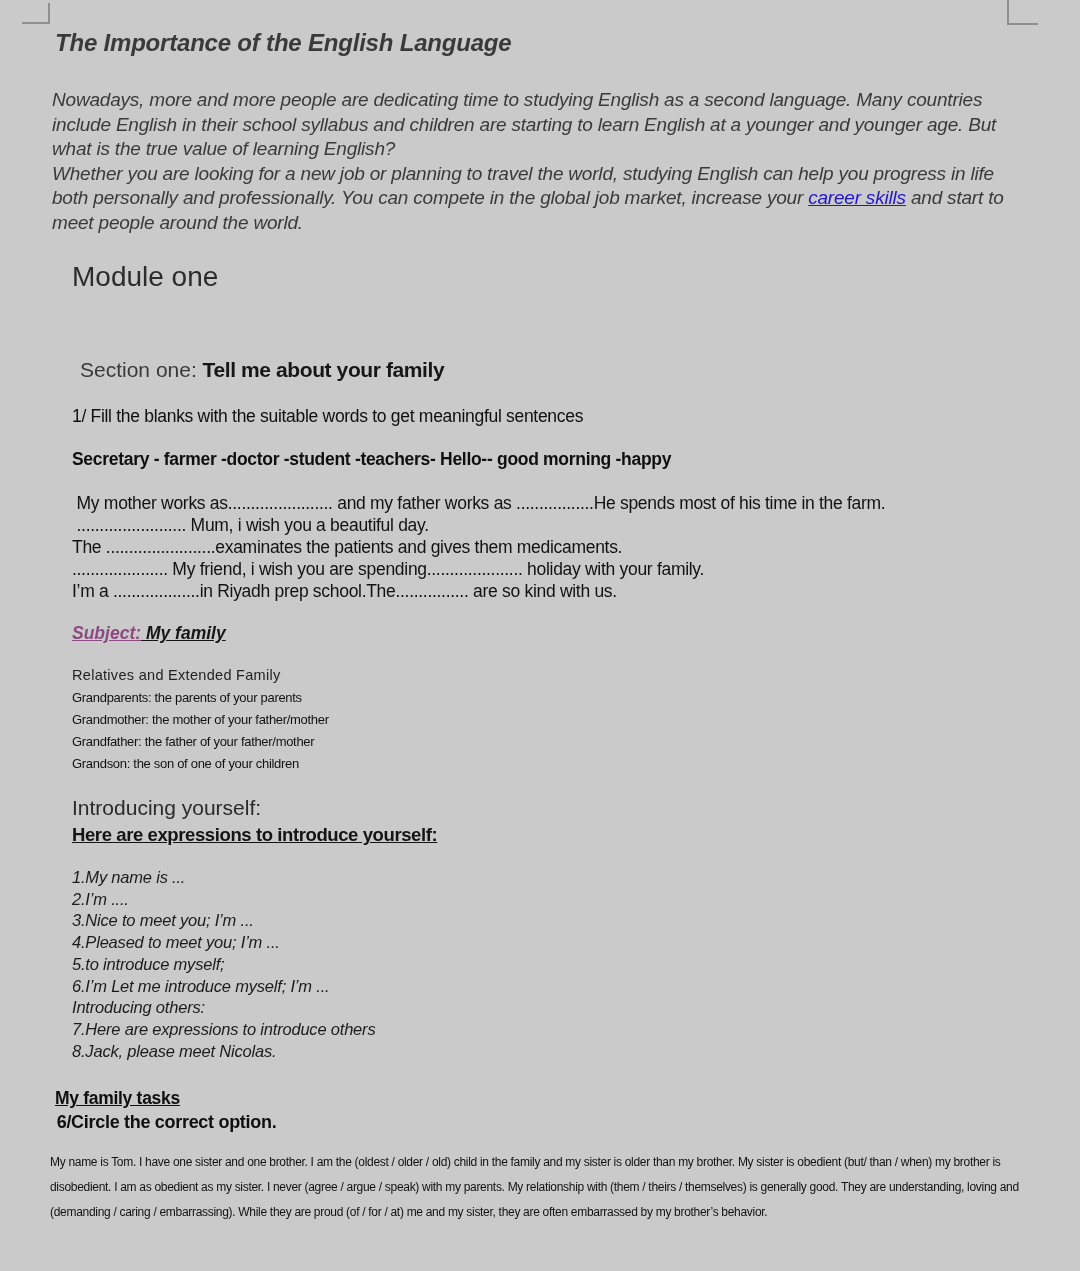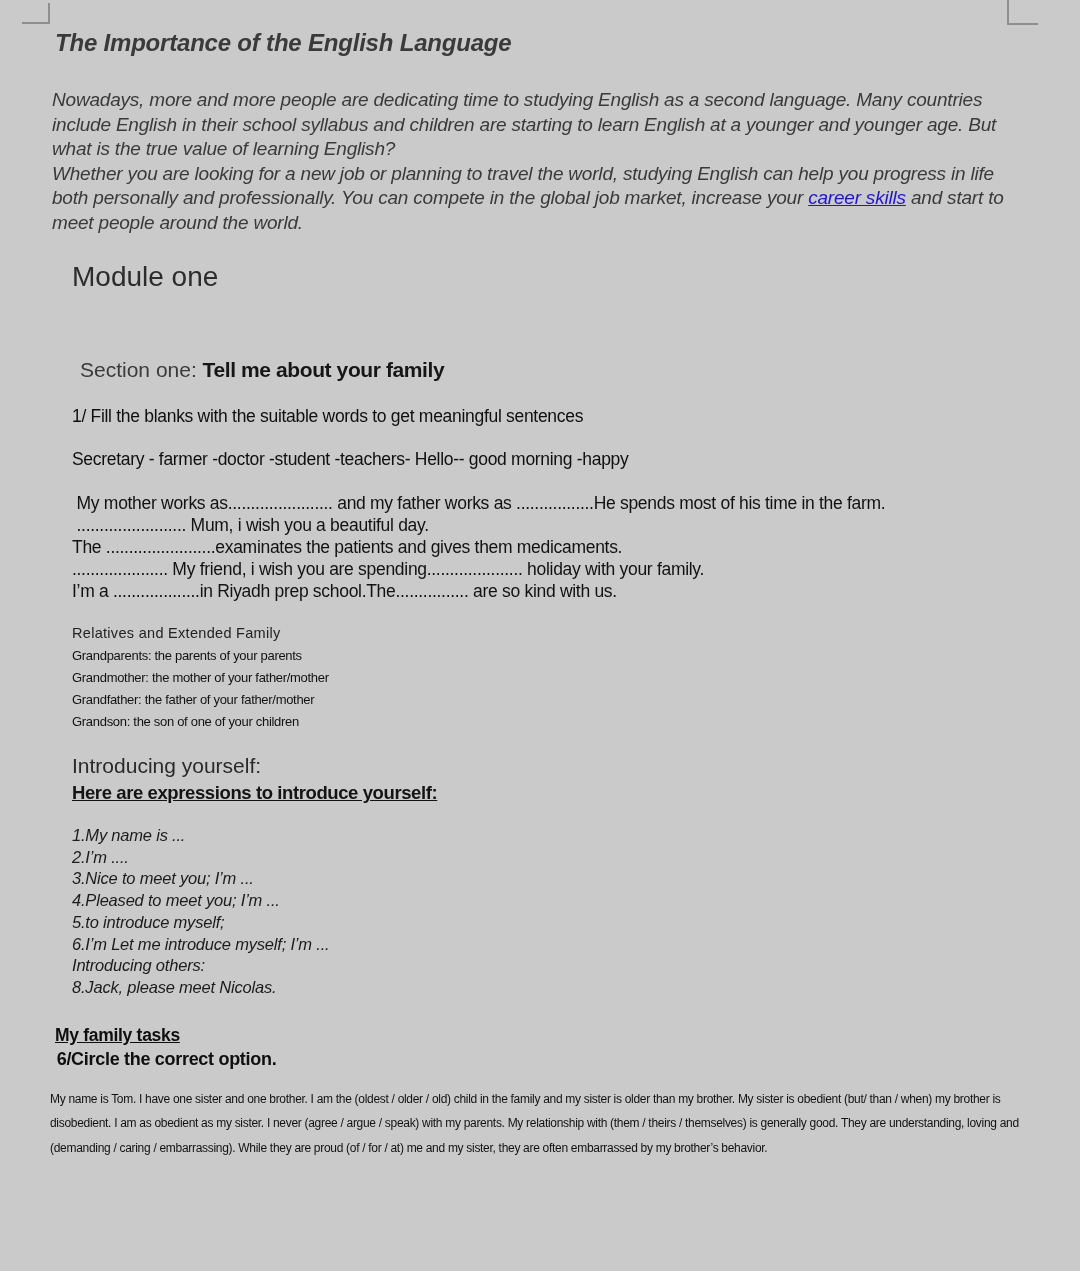--- a/index.html
+++ b/index.html
@@ -70,21 +70,21 @@
 
   .ex-instruction {
     margin: 22px 0 0 72px;
     font-size: 17.5px; line-height: 22px;
     font-weight: 400; color: #0f0f0f;
     letter-spacing: -0.3px;
   }
   .word-bank {
     margin: 21px 0 0 72px;
     font-size: 17.5px; line-height: 22px;
-    font-weight: 400; color: #0f0f0f;
+    font-weight: 700; color: #0f0f0f;
     letter-spacing: -0.3px;
   }
   .fill-lines { margin: 22px 0 0 72px; }
   .fill-line {
     font-size: 17.5px; line-height: 22px;
     font-weight: 400; color: #121212;
     white-space: pre-wrap;
     letter-spacing: -0.3px;
   }
 
@@ -175,20 +175,21 @@
   <div class="word-bank">Secretary - farmer -doctor -student -teachers- Hello-- good morning -happy</div>
 
   <div class="fill-lines">
     <div class="fill-line"> My mother works as....................... and my father works as .................He spends most of his time in the farm.</div>
     <div class="fill-line"> ........................ Mum, i wish you a beautiful day.</div>
     <div class="fill-line">The ........................examinates the patients and gives them medicaments.</div>
     <div class="fill-line">..................... My friend, i wish you are spending..................... holiday with your family.</div>
     <div class="fill-line">I’m a ...................in Riyadh prep school.The................ are so kind with us.</div>
   </div>
 
+  <div class="subject-line"><span class="subject-label">Subject:</span><span class="subject-value"> My family</span></div>
 
   <div class="relatives-heading">Relatives and Extended Family</div>
 
   <div class="relatives-items">
     <div class="relatives-item">Grandparents: the parents of your parents</div>
     <div class="relatives-item">Grandmother: the mother of your father/mother</div>
     <div class="relatives-item">Grandfather: the father of your father/mother</div>
     <div class="relatives-item">Grandson: the son of one of your children</div>
   </div>
 
@@ -196,20 +197,21 @@
   <div class="introducing-subheading">Here are expressions to introduce yourself:</div>
 
   <div class="expressions">
     <div class="expression-item">1.My name is ...</div>
     <div class="expression-item">2.I’m ....</div>
     <div class="expression-item">3.Nice to meet you; I’m ...</div>
     <div class="expression-item">4.Pleased to meet you; I’m ...</div>
     <div class="expression-item">5.to introduce myself;</div>
     <div class="expression-item">6.I’m Let me introduce myself; I’m ...</div>
     <div class="expression-item">Introducing others:</div>
+    <div class="expression-item">7.Here are expressions to introduce others</div>
     <div class="expression-item">8.Jack, please meet Nicolas.</div>
   </div>
 
   <div class="tasks-heading">My family tasks</div>
   <div class="tasks-instruction"> 6/Circle the correct option.</div>
   <p class="tasks-paragraph">My name is Tom. I have one sister and one brother. I am the (oldest / older / old) child in the family and my sister is older than my brother. My sister is obedient (but/ than / when) my brother is disobedient. I am as obedient as my sister. I never (agree / argue / speak) with my parents. My relationship with (them / theirs / themselves) is generally good. They are understanding, loving and (demanding / caring / embarrassing). While they are proud (of / for / at) me and my sister, they are often embarrassed by my brother’s behavior.</p>
 
 </div>
 
 </body></html>

